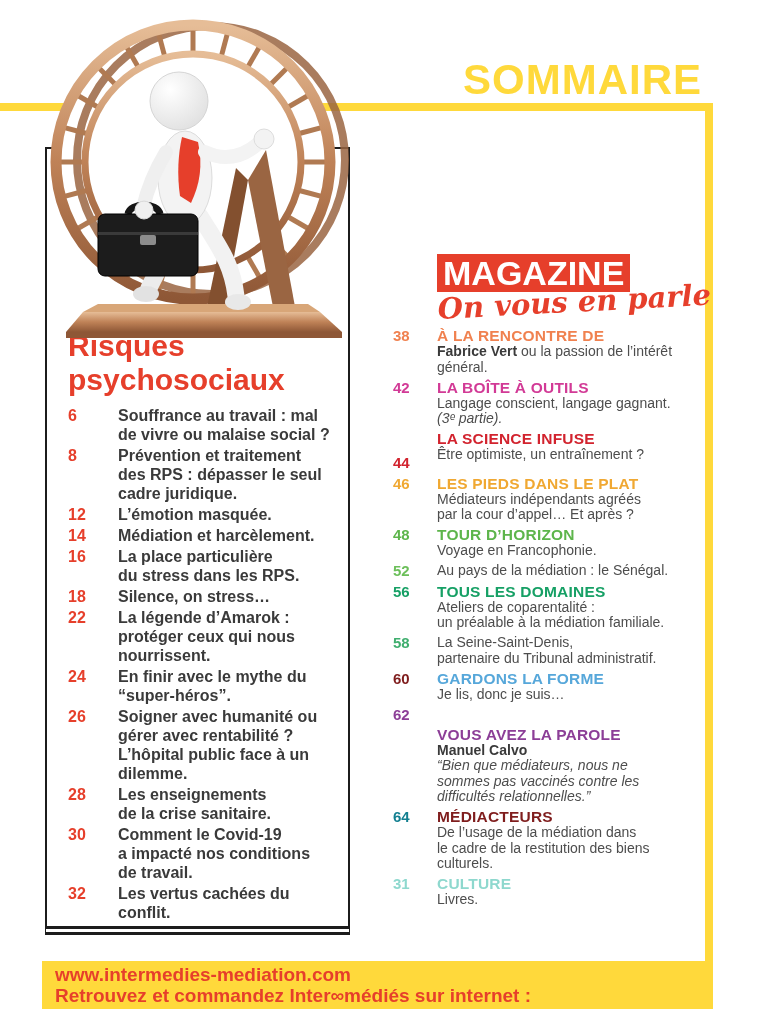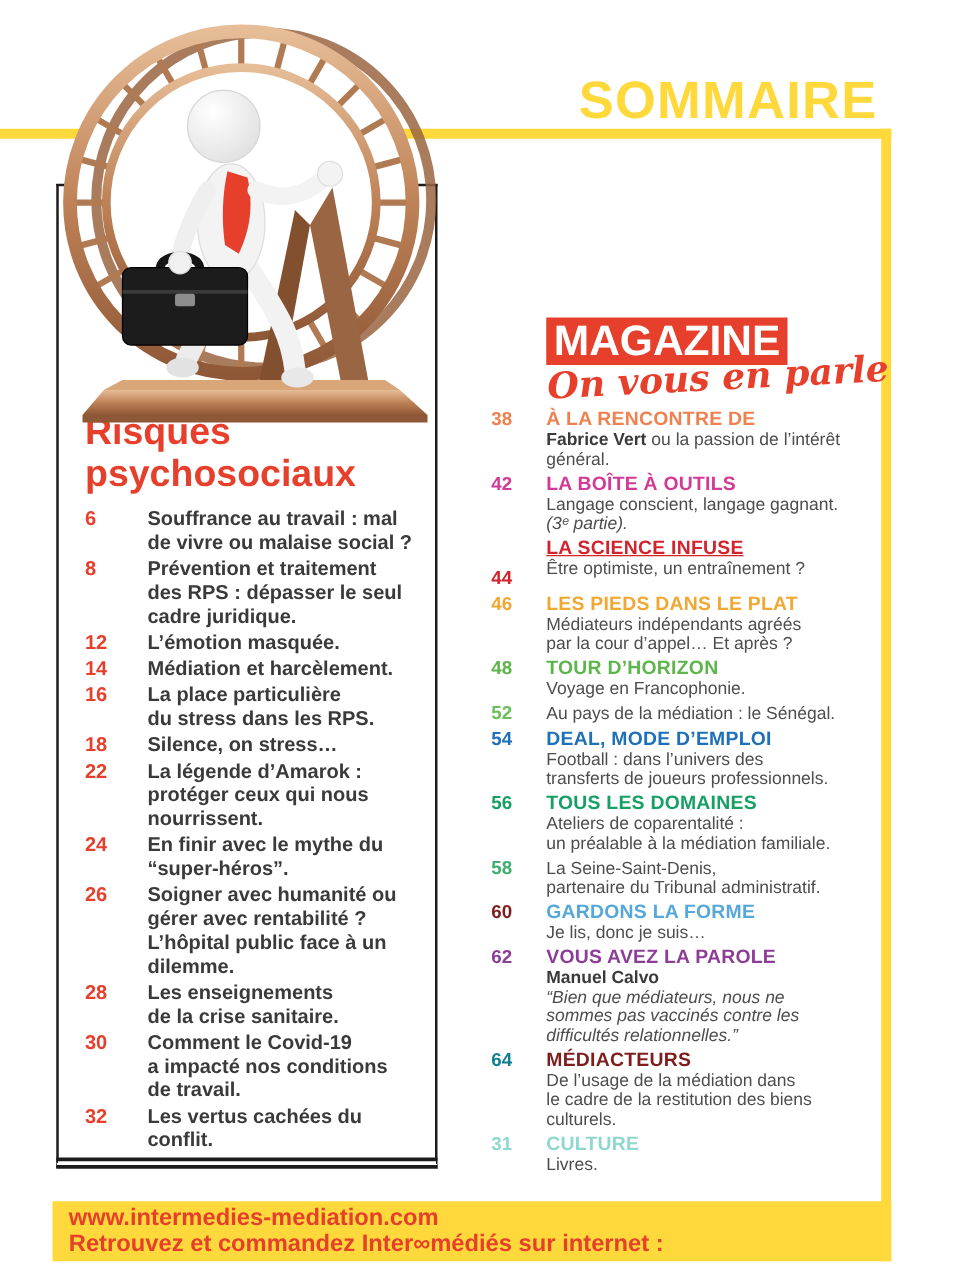--- a/index.html
+++ b/index.html
@@ -214,21 +214,21 @@
         <span class="m-num" style="color: rgb(210, 58, 150);">42</span>
         <div class="m-content">
           <div class="m-heading" style="color: rgb(210, 58, 150);">LA BOÎTE À OUTILS</div>
           <div class="m-body"><span class="m-text">Langage conscient, langage gagnant.</span></div>
           <div class="m-italic">(3ᵉ partie).</div>
         </div>
       </div>
       <div class="m-row">
         <span class="m-num" style="color: rgb(210, 35, 46); margin-top: 24px;">44</span>
         <div class="m-content">
-          <div class="m-heading" style="color: rgb(210, 35, 46); text-decoration: underline;">LA SCIENCE INFUSE</div>
+          <div class="m-heading" style="color: rgb(210, 35, 46);">LA SCIENCE INFUSE</div>
           <div class="m-body"><span class="m-text">Être optimiste, un entraînement ?</span></div>
         </div>
       </div>
       <div class="m-row">
         <span class="m-num" style="color: rgb(240, 168, 50);">46</span>
         <div class="m-content">
           <div class="m-heading" style="color: rgb(240, 168, 50);">LES PIEDS DANS LE PLAT</div>
           <div class="m-body"><span class="m-text">Médiateurs indépendants agréés
 par la cour d’appel… Et après ?</span></div>
         </div>
@@ -240,28 +240,20 @@
           <div class="m-body"><span class="m-text">Voyage en Francophonie.</span></div>
         </div>
       </div>
       <div class="m-row">
         <span class="m-num" style="color: rgb(108, 191, 90);">52</span>
         <div class="m-content">
           <div class="m-body"><span class="m-text">Au pays de la médiation : le Sénégal.</span></div>
         </div>
       </div>
       <div class="m-row">
-        <span class="m-num" style="color: rgb(30, 112, 184);">54</span>
-        <div class="m-content">
-          <div class="m-heading" style="color: rgb(30, 112, 184);">DEAL, MODE D’EMPLOI</div>
-          <div class="m-body"><span class="m-text">Football : dans l’univers des
-transferts de joueurs professionnels.</span></div>
-        </div>
-      </div>
-      <div class="m-row">
         <span class="m-num" style="color: rgb(22, 160, 101);">56</span>
         <div class="m-content">
           <div class="m-heading" style="color: rgb(22, 160, 101);">TOUS LES DOMAINES</div>
           <div class="m-body"><span class="m-text">Ateliers de coparentalité :
 un préalable à la médiation familiale.</span></div>
         </div>
       </div>
       <div class="m-row">
         <span class="m-num" style="color: rgb(63, 174, 110);">58</span>
         <div class="m-content">
@@ -272,21 +264,21 @@
       <div class="m-row">
         <span class="m-num" style="color: #7f1d1d;">60</span>
         <div class="m-content">
           <div class="m-heading" style="color: rgb(86, 167, 218);">GARDONS LA FORME</div>
           <div class="m-body"><span class="m-text">Je lis, donc je suis…</span></div>
         </div>
       </div>
       <div class="m-row">
         <span class="m-num" style="color: rgb(140, 62, 151);">62</span>
         <div class="m-content">
-          <div class="m-heading" style="color: rgb(140, 62, 151);">VOUS AVEZ LA PAROLE</div>
+          <div class="m-heading" style="color: rgb(140, 62, 151); margin-top: 20px;">VOUS AVEZ LA PAROLE</div>
           <div class="m-body"><span class="m-lead">Manuel Calvo</span></div>
           <div class="m-italic">“Bien que médiateurs, nous ne
 sommes pas vaccinés contre les
 difficultés relationnelles.”</div>
         </div>
       </div>
       <div class="m-row">
         <span class="m-num" style="color: rgb(18, 127, 144);">64</span>
         <div class="m-content">
           <div class="m-heading" style="color: #7f1d1d;">MÉDIACTEURS</div>

